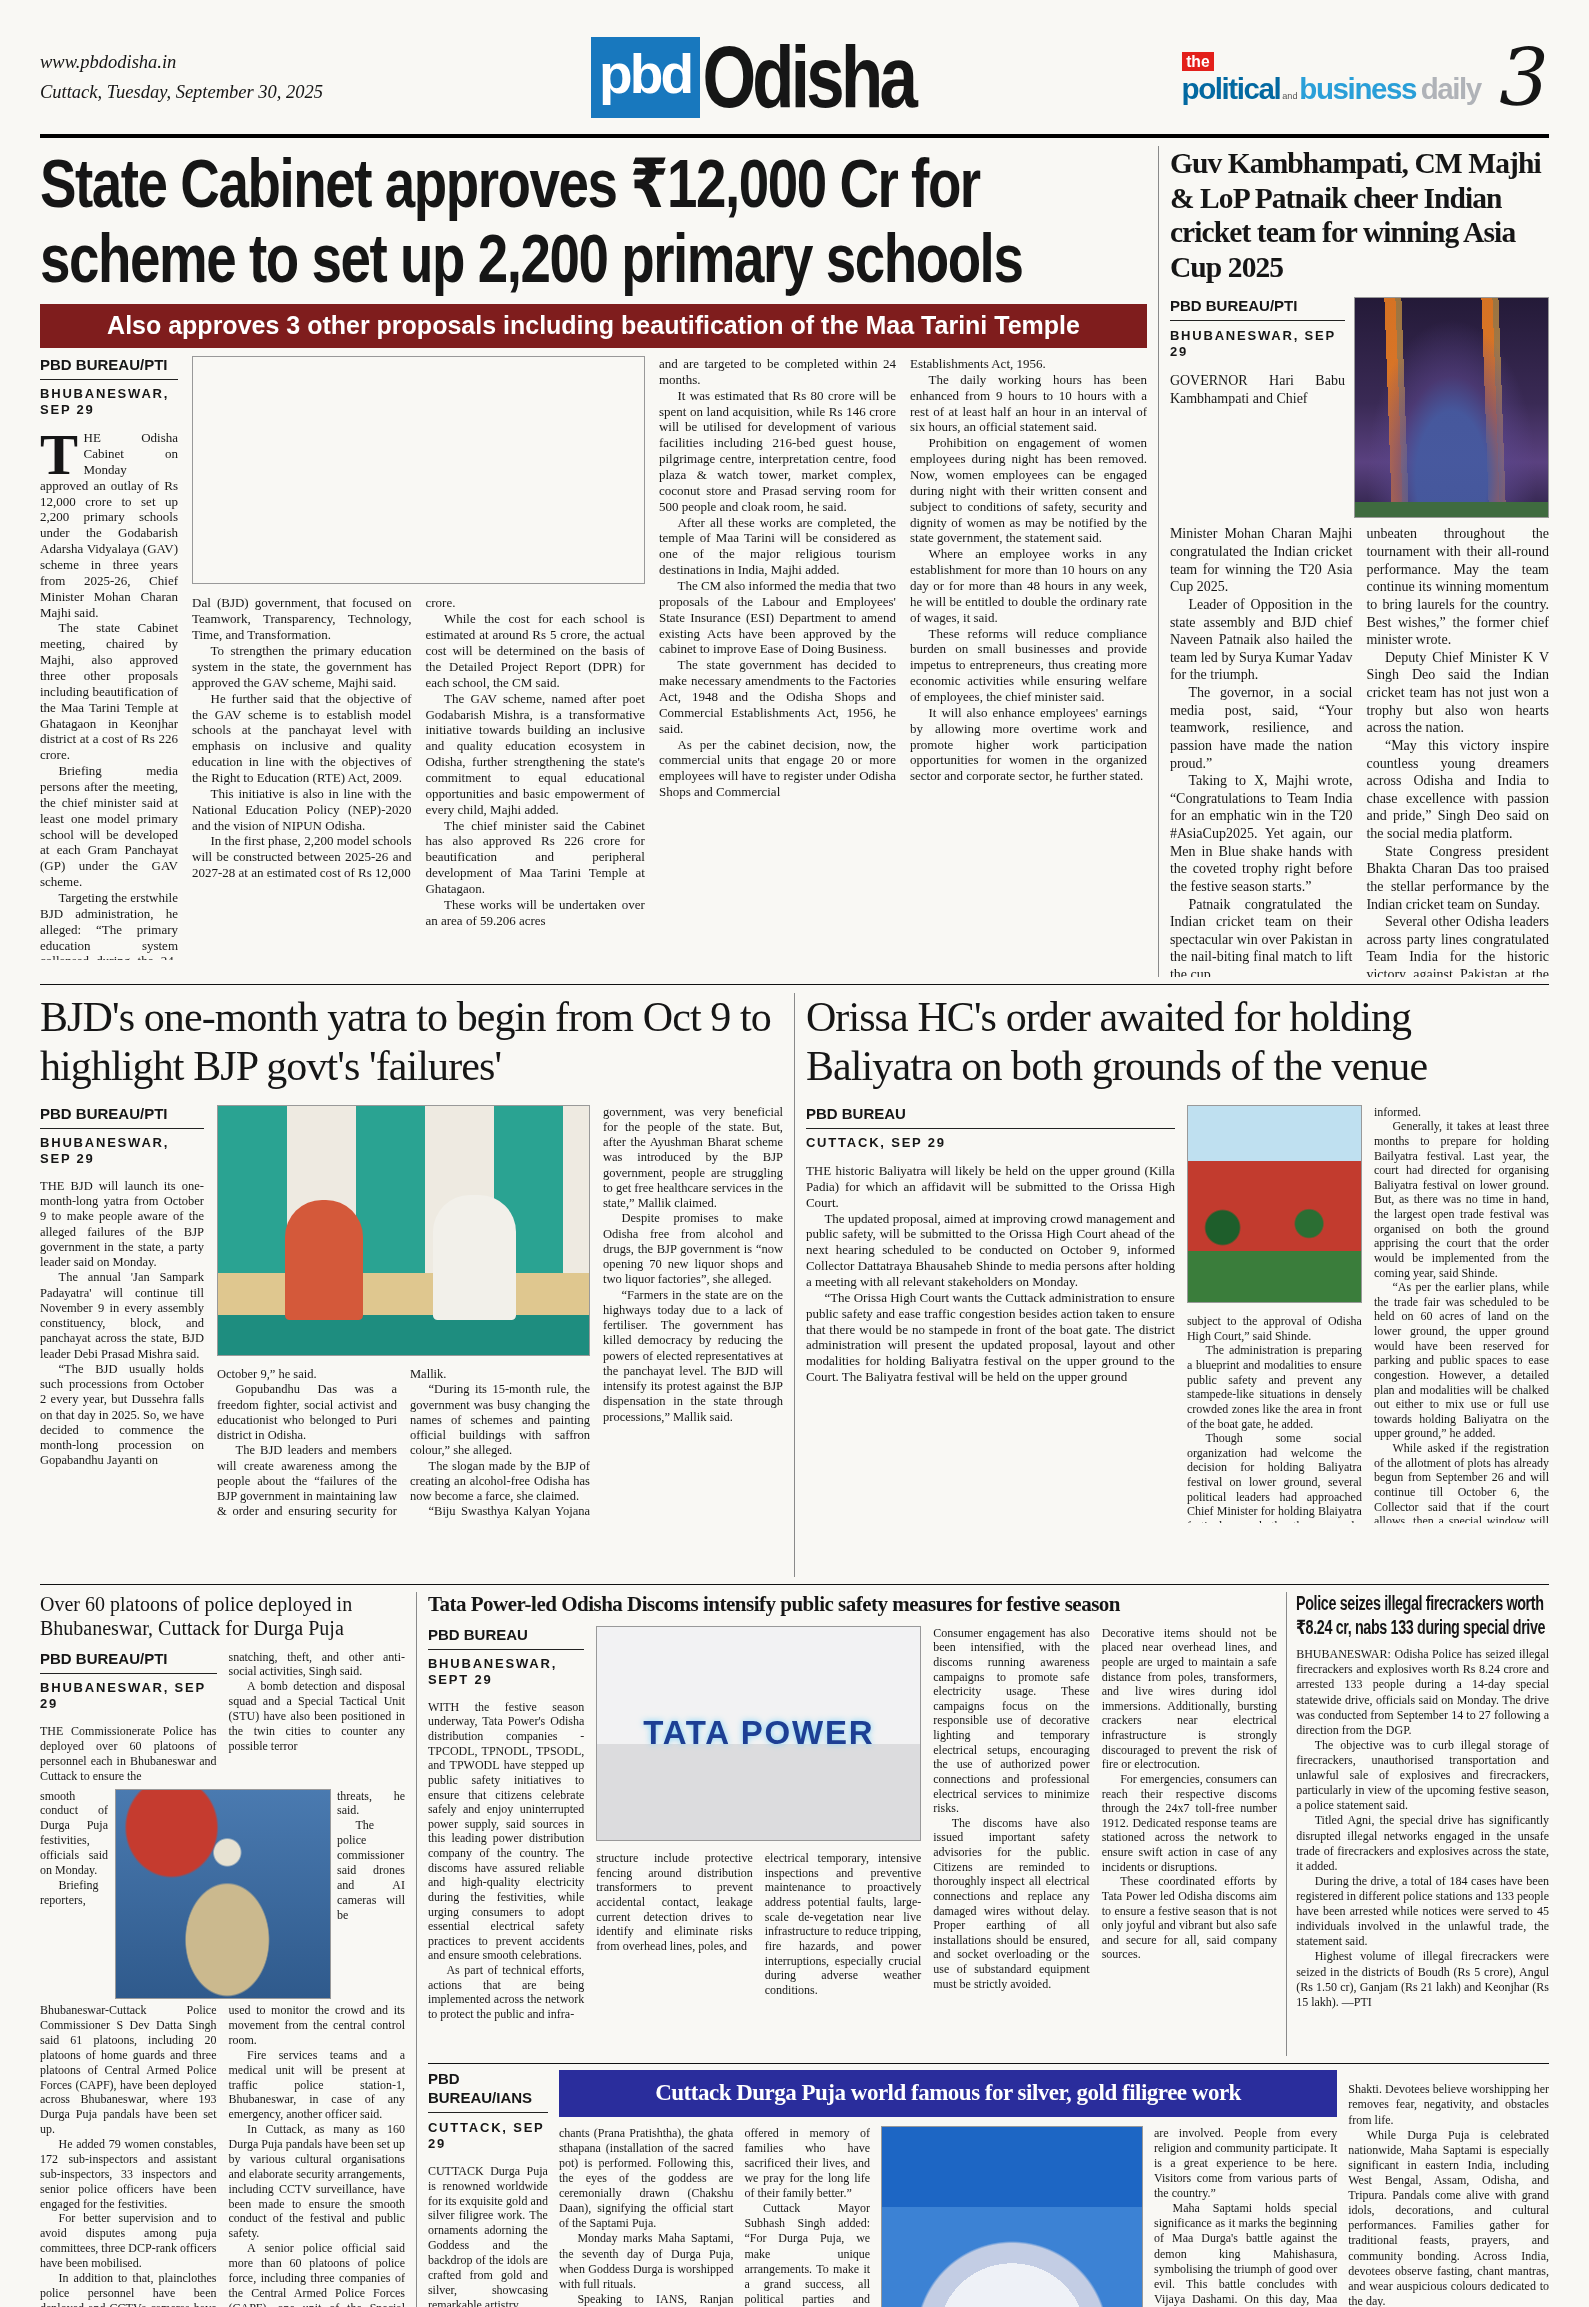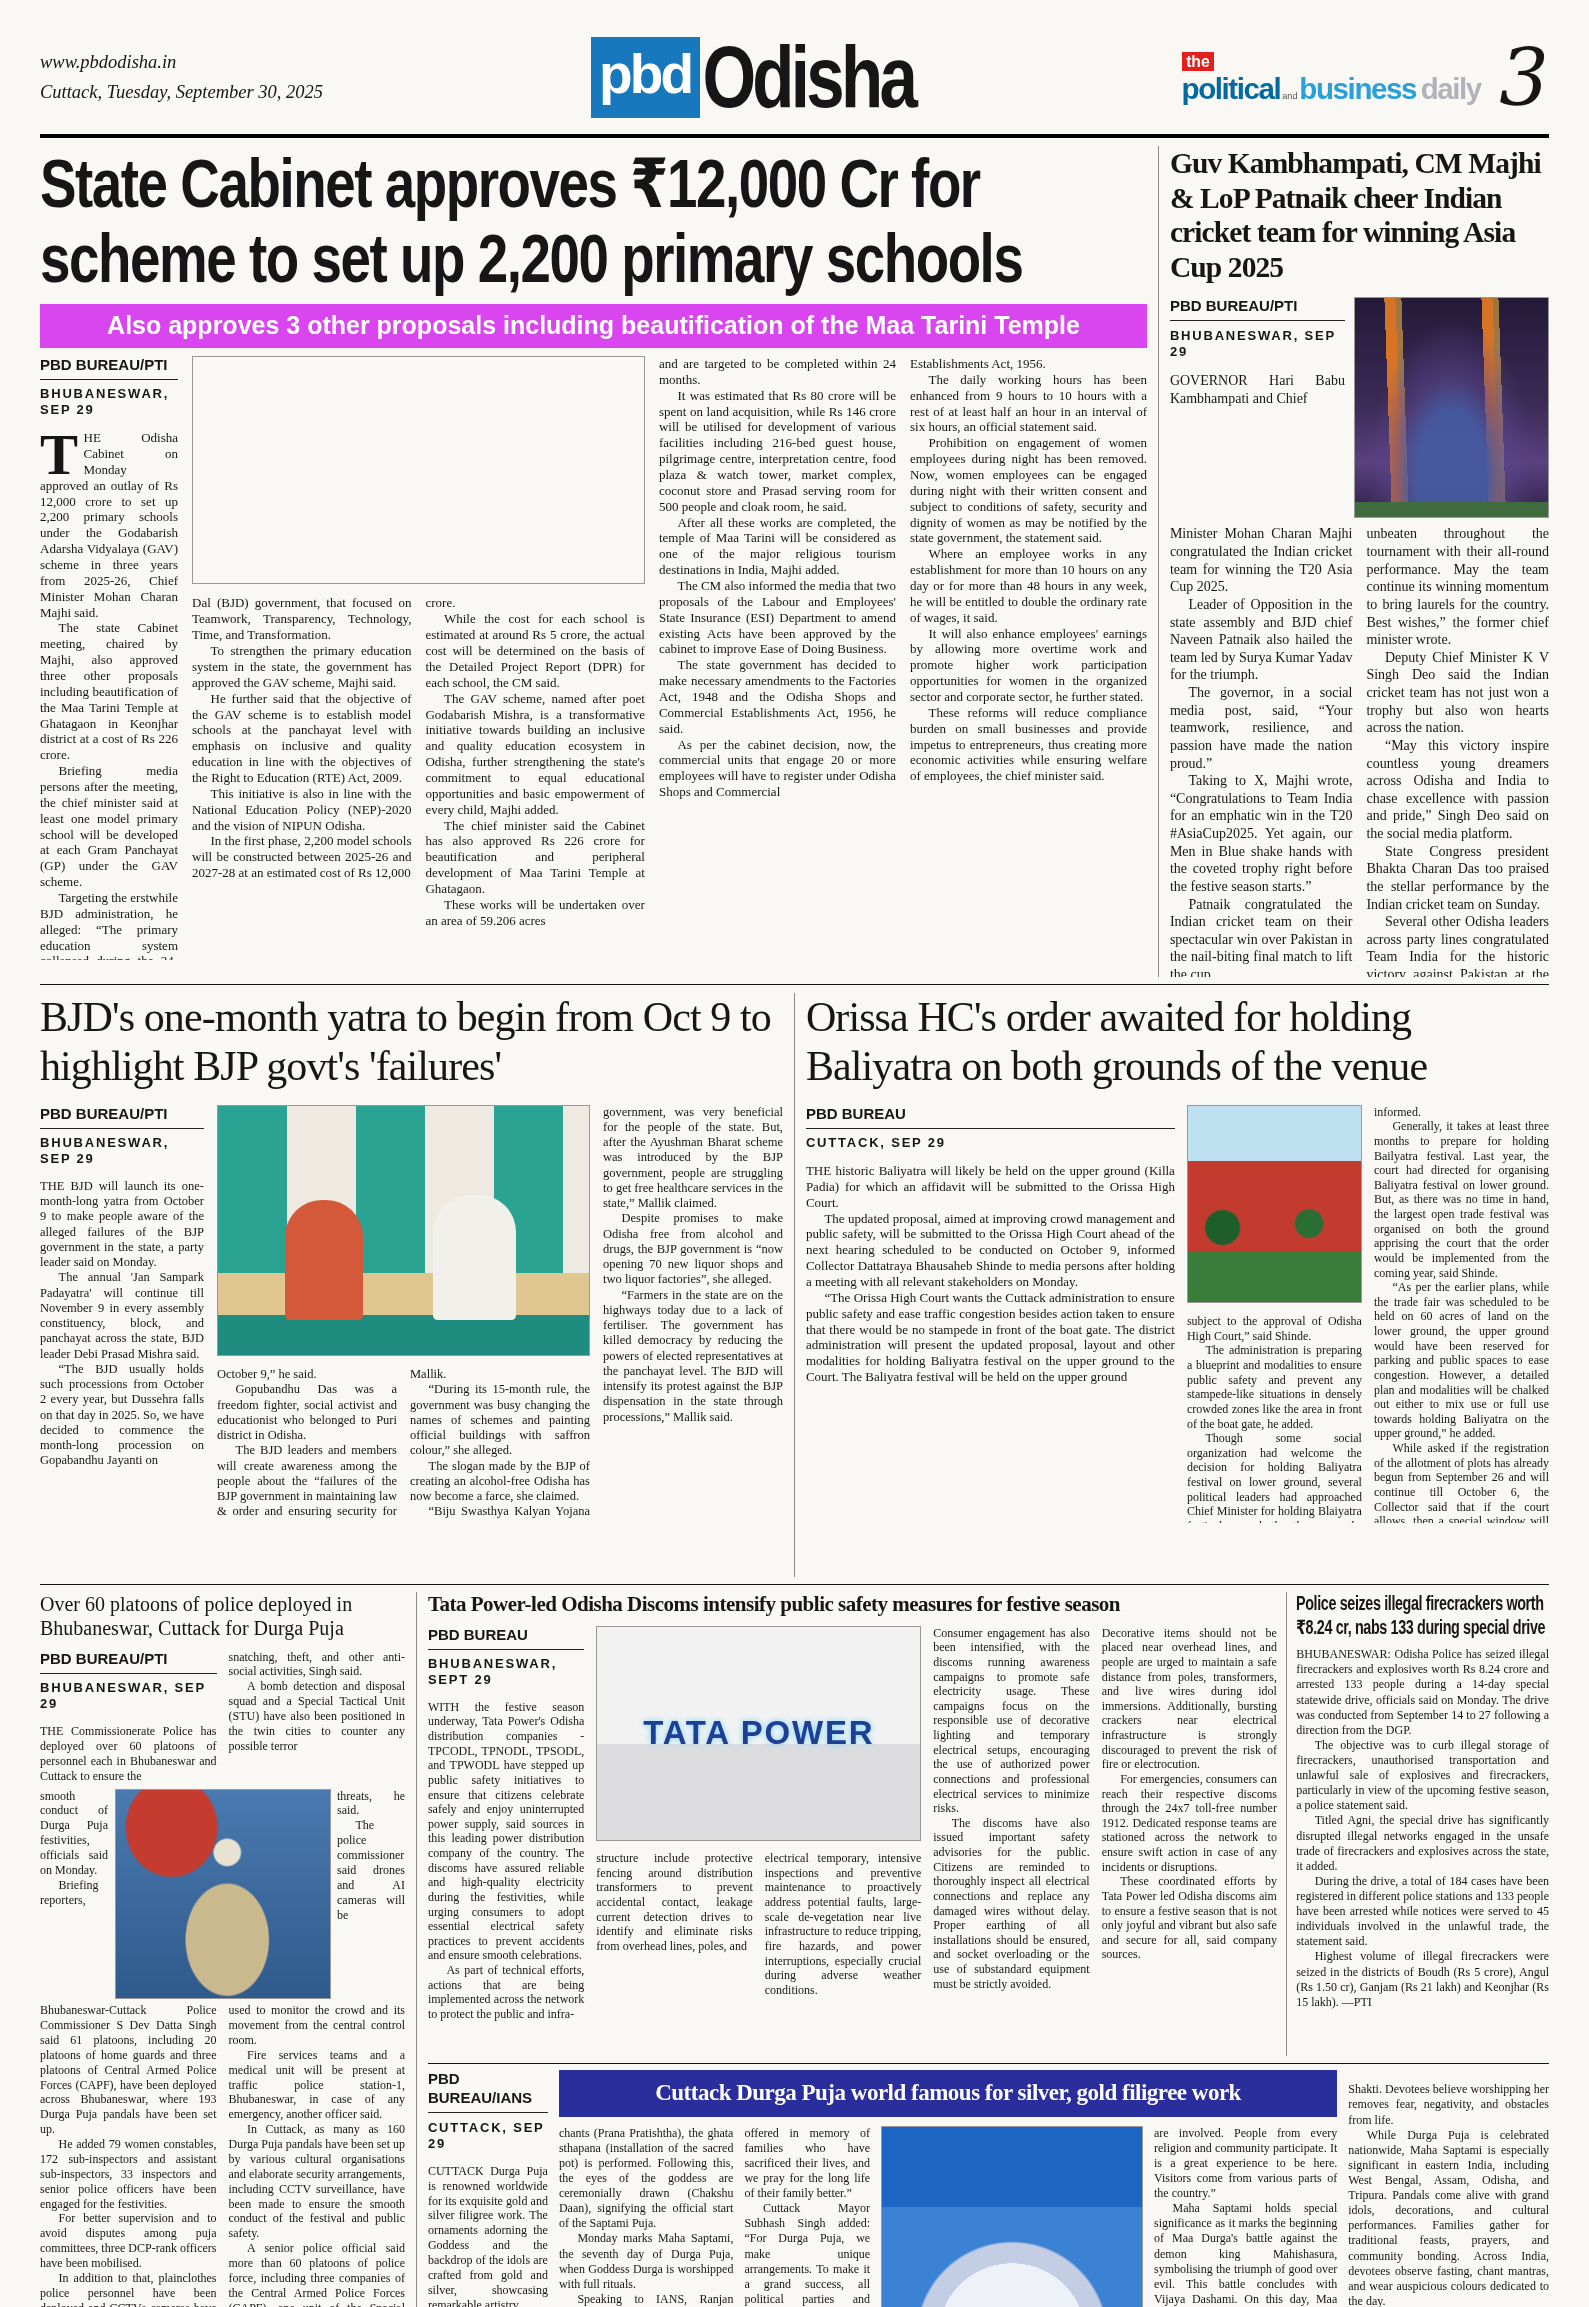--- a/index.html
+++ b/index.html
@@ -37,21 +37,21 @@
               letter-spacing:1.8px; margin-bottom:12px; }
   .body p { text-align:justify; text-indent:18.5px; margin:0; }
   .body p:first-child { text-indent:0; }
   .photo { border:0.5px solid #999; }
 
   
   .main-art { flex:0 0 1107px; overflow:hidden; }
   .main-headline { width:1375px; transform:scaleX(0.805); transform-origin:0 0;
                    font-family:"Liberation Sans","DejaVu Sans",sans-serif; font-weight:bold;
                    font-size:68px; line-height:1.1; letter-spacing:-1.8px; }
-  .red-bar { margin-top:8.3px; height:44px; background:#d946ef; color:#fff; display:flex;
+  .red-bar { margin-top:8.3px; height:44px; background:#7f1d1d; color:#fff; display:flex;
              align-items:center; justify-content:center;
              font-family:"Liberation Sans",sans-serif; font-weight:bold; font-size:25px; }
   .main-body { margin-top:8.3px; display:grid; grid-template-columns:138px 1fr 1fr 1.08fr 1.08fr;
                grid-template-rows:233px auto; gap:6.5px 14px; font-size:13px; line-height:1.22; height:604px; overflow:hidden; }
   .m-c1 { grid-row:1/3; grid-column:1; }
   .ph-cabinet { grid-row:1; grid-column:2/4; height:228px;
     background:
       radial-gradient(ellipse at 30% 58%, #3a3a46 0 9%, transparent 10%),
       radial-gradient(ellipse at 55% 55%, #27303f 0 9%, transparent 10%),
       radial-gradient(ellipse at 80% 52%, #5e3c2f 0 8%, transparent 9%),
@@ -216,22 +216,22 @@
             <p>After all these works are completed, the temple of Maa Tarini will be considered as one of the major religious tourism destinations in India, Majhi added.</p>
             <p>The CM also informed the media that two proposals of the Labour and Employees' State Insurance (ESI) Department to amend existing Acts have been approved by the cabinet to improve Ease of Doing Business.</p>
             <p>The state government has decided to make necessary amendments to the Factories Act, 1948 and the Odisha Shops and Commercial Establishments Act, 1956, he said.</p>
             <p>As per the cabinet decision, now, the commercial units that engage 20 or more employees will have to register under Odisha Shops and Commercial</p>
           </div>
         <div class="m-c5 body">
             <p>Establishments Act, 1956.</p>
             <p>The daily working hours has been enhanced from 9 hours to 10 hours with a rest of at least half an hour in an interval of six hours, an official statement said.</p>
             <p>Prohibition on engagement of women employees during night has been removed. Now, women employees can be engaged during night with their written consent and subject to conditions of safety, security and dignity of women as may be notified by the state government, the statement said.</p>
             <p>Where an employee works in any establishment for more than 10 hours on any day or for more than 48 hours in any week, he will be entitled to double the ordinary rate of wages, it said.</p>
+            <p>These reforms will reduce compliance burden on small businesses and provide impetus to entrepreneurs, thus creating more economic activities while ensuring welfare of employees, the chief minister said.</p>
             <p>It will also enhance employees' earnings by allowing more overtime work and promote higher work participation opportunities for women in the organized sector and corporate sector, he further stated.</p>
-            <p>These reforms will reduce compliance burden on small businesses and provide impetus to entrepreneurs, thus creating more economic activities while ensuring welfare of employees, the chief minister said.</p>
           </div>
       </div>
     </article>
 
     <div class="vrule"></div>
 
     <article class="cricket-art">
       <h2>Guv Kambhampati, CM Majhi &amp; LoP Patnaik cheer Indian cricket team for winning Asia Cup 2025</h2>
       <div class="cricket-top">
         <div class="cricket-left">

